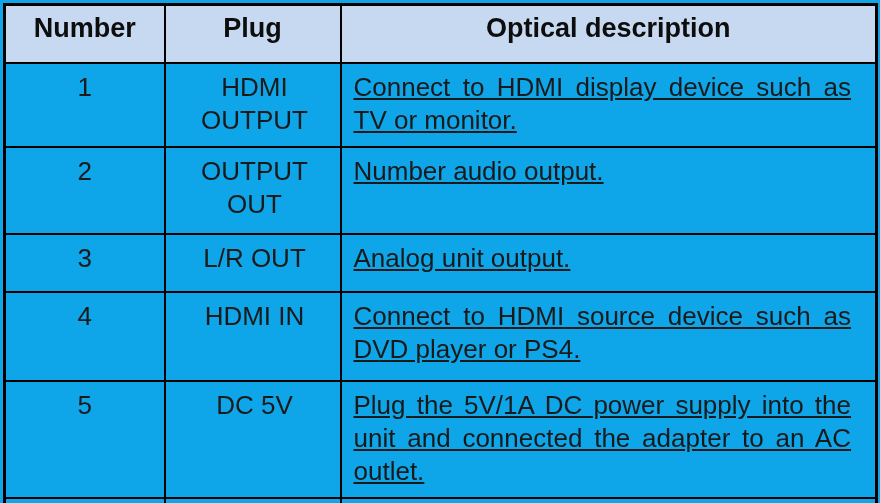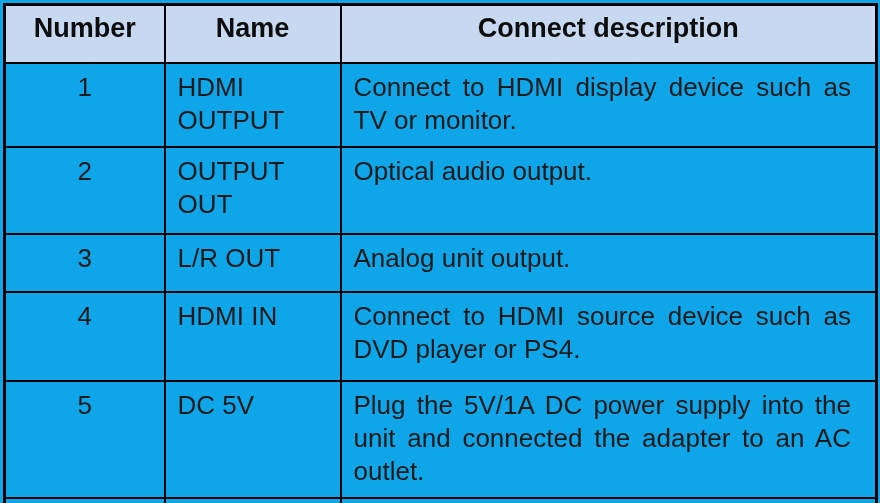--- a/index.html
+++ b/index.html
@@ -51,26 +51,27 @@
     font-size: 26px;
     line-height: 33px;
     padding: 7px 10px 5px 12px;
   }
   td.num {
     text-align: center;
     padding-left: 4px;
     padding-right: 4px;
   }
   td.name {
-    text-align: left;
+    text-align: center;
     padding-right: 8px;
   }
   td.desc {
     text-align: justify;
     padding-right: 24px;
+    text-decoration: underline;
   }
   tr.r-header { height: 58px; }
   tr.r-1 { height: 84px; }
   tr.r-2 { height: 87px; }
   tr.r-3 { height: 58px; }
   tr.r-4 { height: 89px; }
   tr.r-5 { height: 117px; }
   tr.r-partial { height: 40px; }
 </style>
 </head>
@@ -79,32 +80,32 @@
 <div id="screen">
   <table class="spec-table">
     <colgroup>
       <col style="width:160px">
       <col style="width:176px">
       <col style="width:536px">
     </colgroup>
     <tbody>
       <tr class="r-header">
         <th class="hdr">Number</th>
-        <th class="hdr">Name</th>
-        <th class="hdr">Connect description</th>
+        <th class="hdr">Plug</th>
+        <th class="hdr">Optical description</th>
       </tr>
       <tr class="r-1">
         <td class="num">1</td>
         <td class="name">HDMI OUTPUT</td>
         <td class="desc">Connect to HDMI display device such as TV or monitor.</td>
       </tr>
       <tr class="r-2">
         <td class="num">2</td>
         <td class="name">OUTPUT OUT</td>
-        <td class="desc">Optical audio output.</td>
+        <td class="desc">Number audio output.</td>
       </tr>
       <tr class="r-3">
         <td class="num">3</td>
         <td class="name">L/R OUT</td>
         <td class="desc">Analog unit output.</td>
       </tr>
       <tr class="r-4">
         <td class="num">4</td>
         <td class="name">HDMI IN</td>
         <td class="desc">Connect to HDMI source device such as DVD player or PS4.</td>

